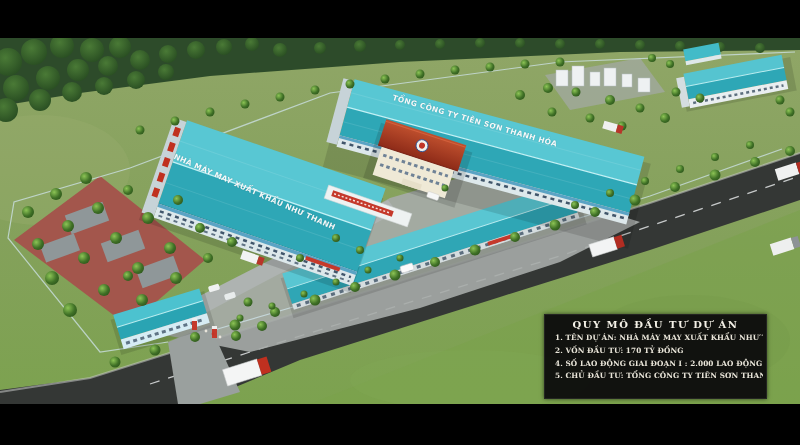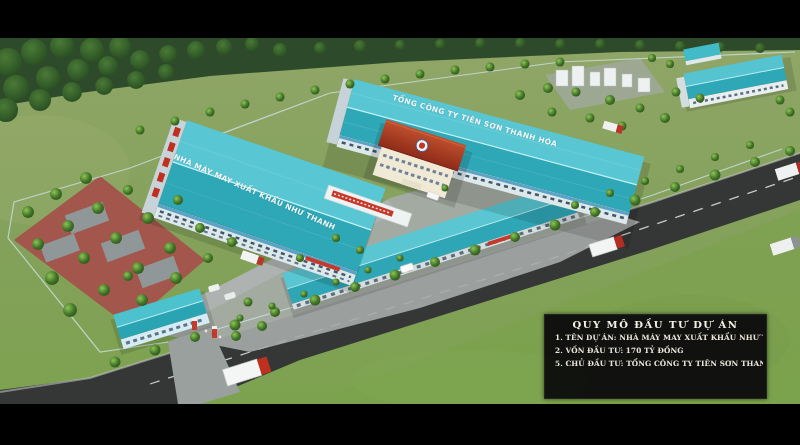--- a/index.html
+++ b/index.html
@@ -368,16 +368,17 @@
 </svg>
 
   <div class="roof-text left">NHÀ MÁY MAY XUẤT KHẨU NHƯ THANH</div>
   <div class="roof-text top">TỔNG CÔNG TY TIÊN SƠN THANH HÓA</div>
 
   <div class="info-box">
     <div class="info-title">QUY MÔ ĐẦU TƯ DỰ ÁN</div>
     <div class="info-lines">
       <div class="info-line">1. TÊN DỰ ÁN:  NHÀ MÁY MAY XUẤT KHẨU NHƯ THANH</div>
       <div class="info-line">2. VỐN ĐẦU TƯ: 170 TỶ ĐỒNG</div>
+      <div class="info-line">4. SỐ LAO ĐỘNG GIAI ĐOẠN I : 2.000 LAO ĐỘNG</div>
       <div class="info-line">5. CHỦ ĐẦU TƯ:  TỔNG CÔNG TY TIÊN SƠN THANH HÓA</div>
     </div>
   </div>
 </div>
 
 </body></html>

